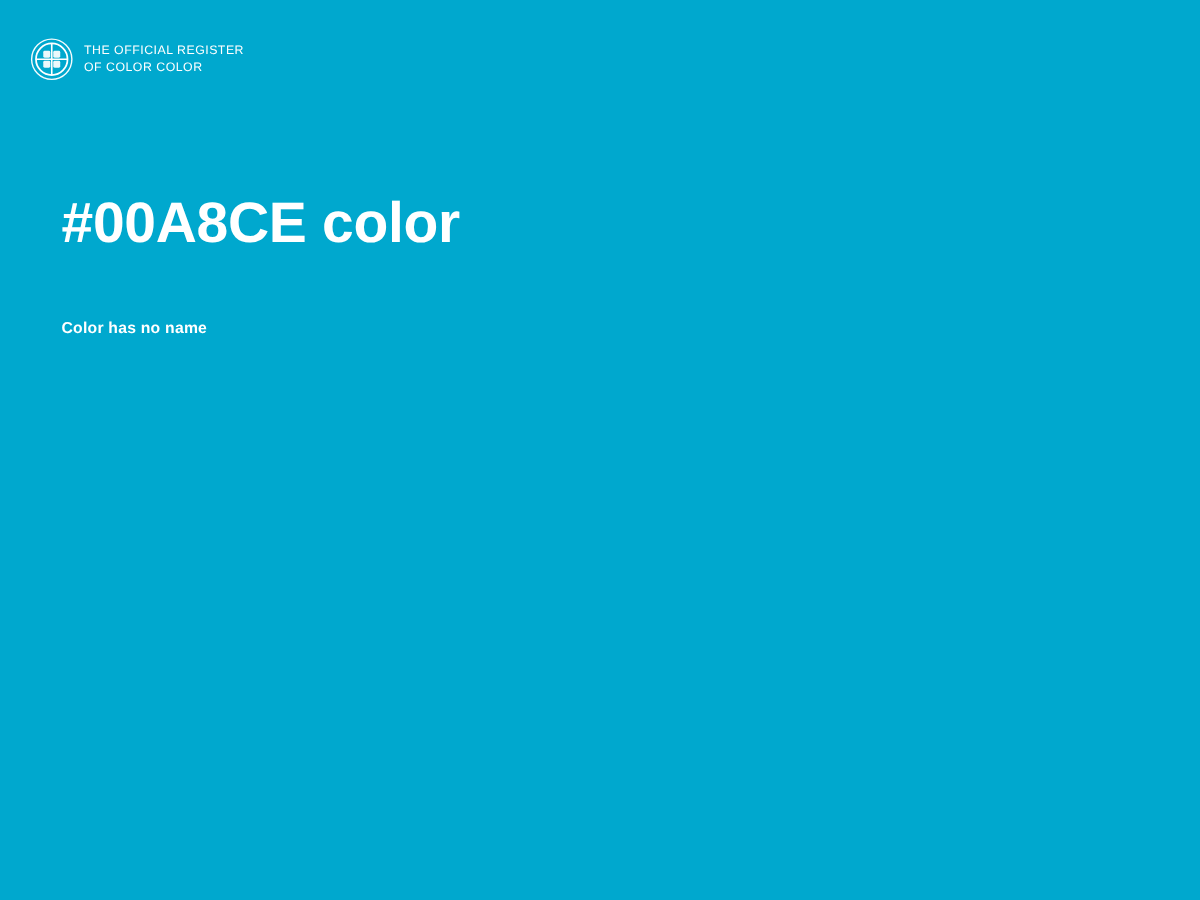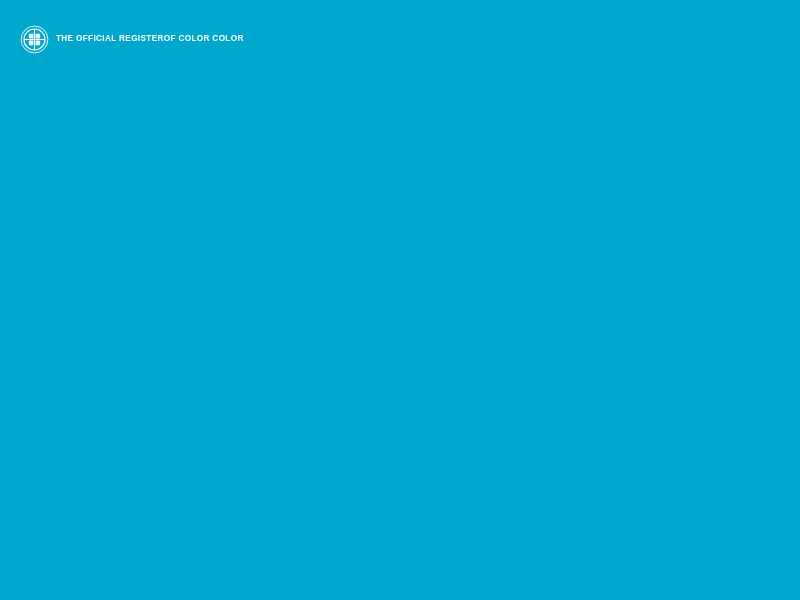--- a/index.html
+++ b/index.html
@@ -34,27 +34,27 @@
 
   .brand-emblem {
     width: 29px;
     height: 29px;
     flex: 0 0 29px;
     display: block;
   }
 
   .brand-wordmark {
     display: flex;
-    flex-direction: row;
+    flex-direction: column;
     justify-content: center;
     color: #ffffff;
     font-size: 8.2px;
     line-height: 10.5px;
     letter-spacing: 0.35px;
-    font-weight: 700;
+    font-weight: 400;
     white-space: nowrap;
   }
 
   .brand-wordmark span {
     display: block;
   }
 
   
   .content {
     position: absolute;
@@ -100,14 +100,18 @@
       <rect x="12.2" y="21.4" width="6.4" height="6.4" rx="1.3" fill="#ffffff" opacity="0.92"></rect>
       <rect x="21.4" y="21.4" width="6.4" height="6.4" rx="1.3" fill="#ffffff" opacity="0.92"></rect>
     </svg>
 
     <div class="brand-wordmark">
       <span>THE OFFICIAL REGISTER</span>
       <span>OF COLOR COLOR</span>
     </div>
   </div>
 
+  <div class="content">
+    <h1 class="color-title">#00A8CE color</h1>
+    <p class="color-subtitle">Color has no name</p>
+  </div>
 
 </div>
 
 </body></html>

